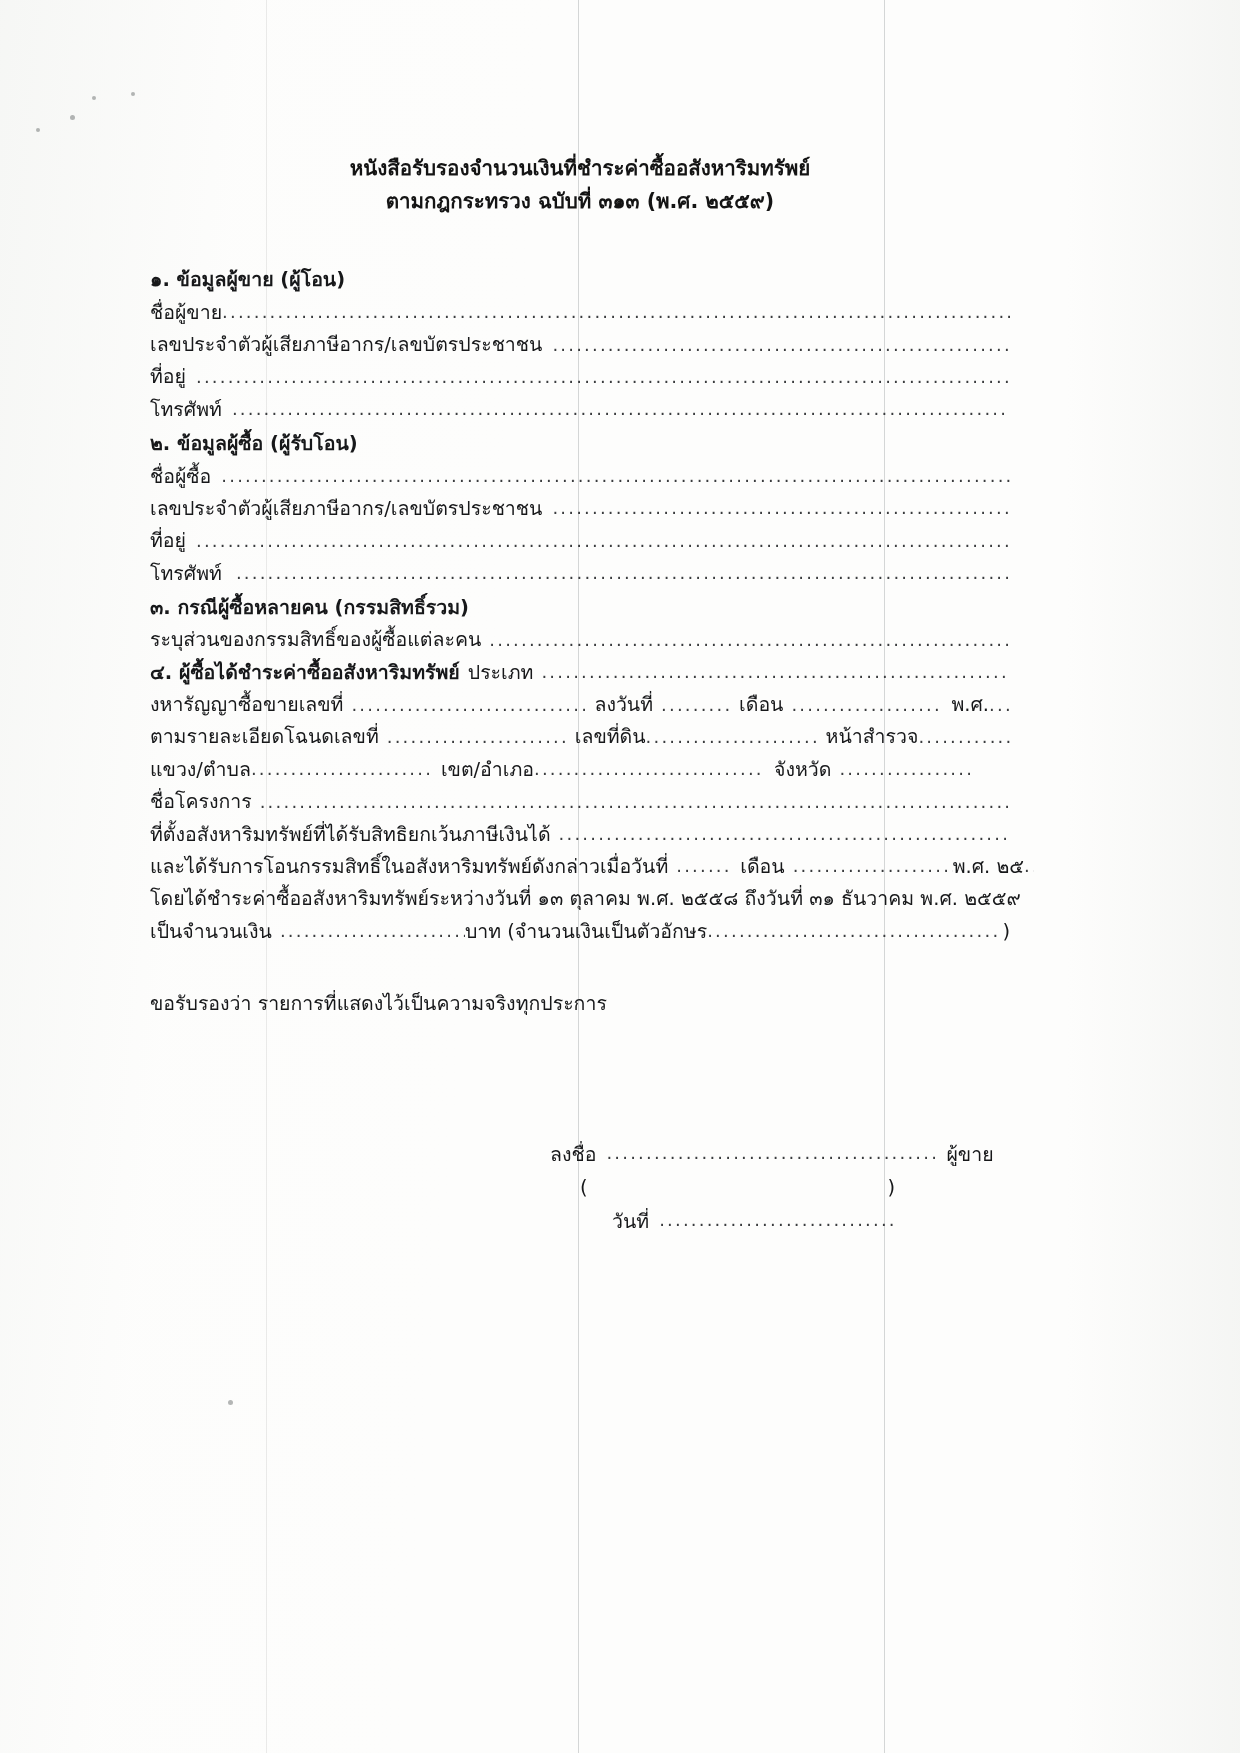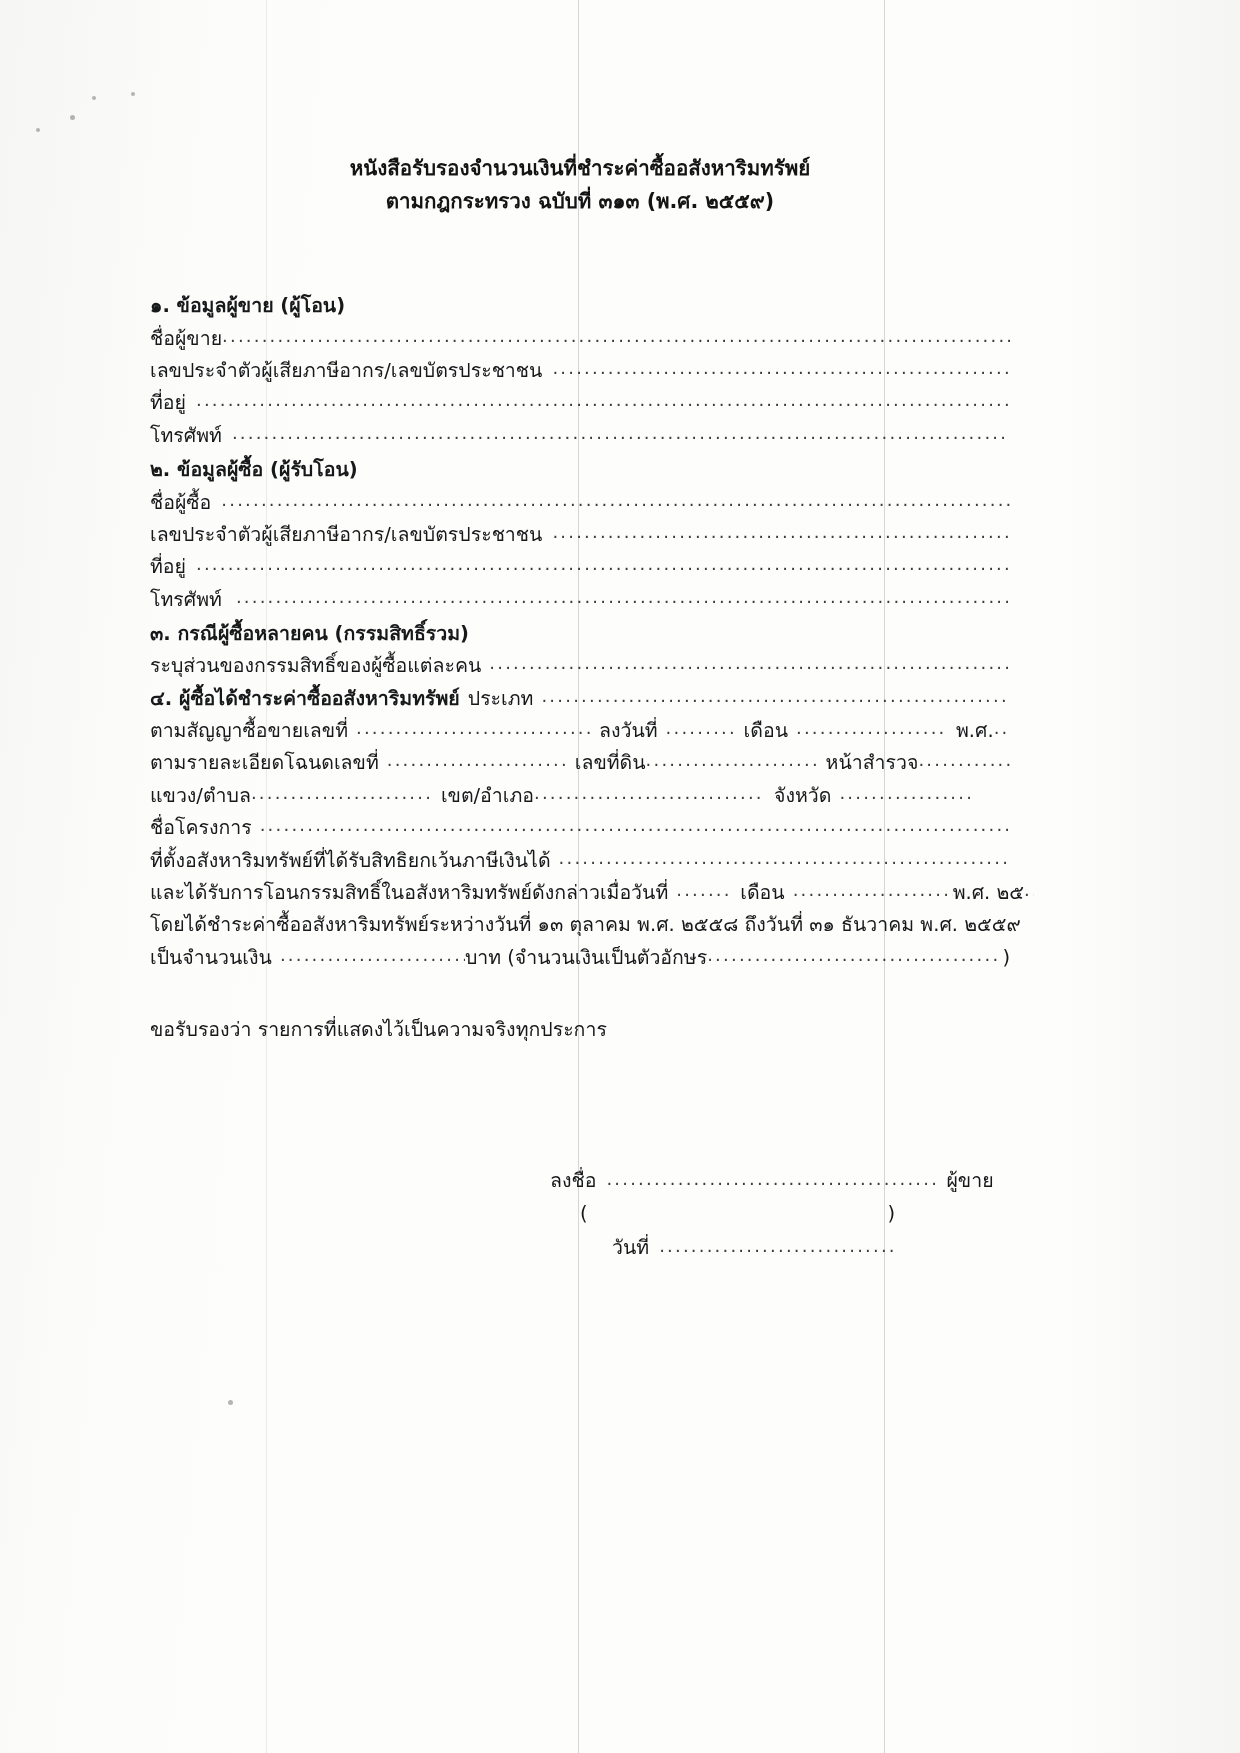--- a/index.html
+++ b/index.html
@@ -55,36 +55,36 @@
     text-align: center;
     margin-top: 152px;
     line-height: 1.62;
     font-size: 20.5px;
     font-weight: 600;
     color: #141414;
   }
   .title-block div { white-space: nowrap; }
 
   .body-block {
-    margin-top: 72px;
+    margin-top: 46px;
     font-size: 19.5px;
     line-height: 1.66;
     color: #17181a;
   }
 
   .sec-head {
     font-weight: 600;
     margin-top: 6px;
     white-space: nowrap;
   }
   .sec-head.tight { margin-top: 2px; }
 
   .line {
     display: flex;
-    align-items: flex-start;
+    align-items: flex-end;
     white-space: nowrap;
     width: 100%;
   }
   .lbl { flex: 0 0 auto; }
   .lbl.b { font-weight: 700; }
   .dots {
     flex: 1 1 auto;
     overflow: hidden;
     letter-spacing: 2.2px;
     color: #3a3c3e;
@@ -212,21 +212,21 @@
 
       <div class="line">
         <span class="lbl b">๔. ผู้ซื้อได้ชำระค่าซื้ออสังหาริมทรัพย์</span>
         <span class="sp" style="width:8px;"></span>
         <span class="lbl">ประเภท</span>
         <span class="sp" style="width:8px;"></span>
         <span class="dots">..................................................................................................................</span>
       </div>
 
       <div class="line">
-        <span class="lbl">ตามสัญญาซื้อขายเลขที่</span>
+        <span class="lbl">งหารัญญาซื้อขายเลขที่</span>
         <span class="sp" style="width:8px;"></span>
         <span class="dots fx" style="width:235px;">..................................</span>
         <span class="sp" style="width:8px;"></span>
         <span class="lbl">ลงวันที่</span>
         <span class="sp" style="width:8px;"></span>
         <span class="dots fx" style="width:70px;">..........</span>
         <span class="sp" style="width:8px;"></span>
         <span class="lbl">เดือน</span>
         <span class="sp" style="width:8px;"></span>
         <span class="dots fx" style="width:150px;">....................</span>

